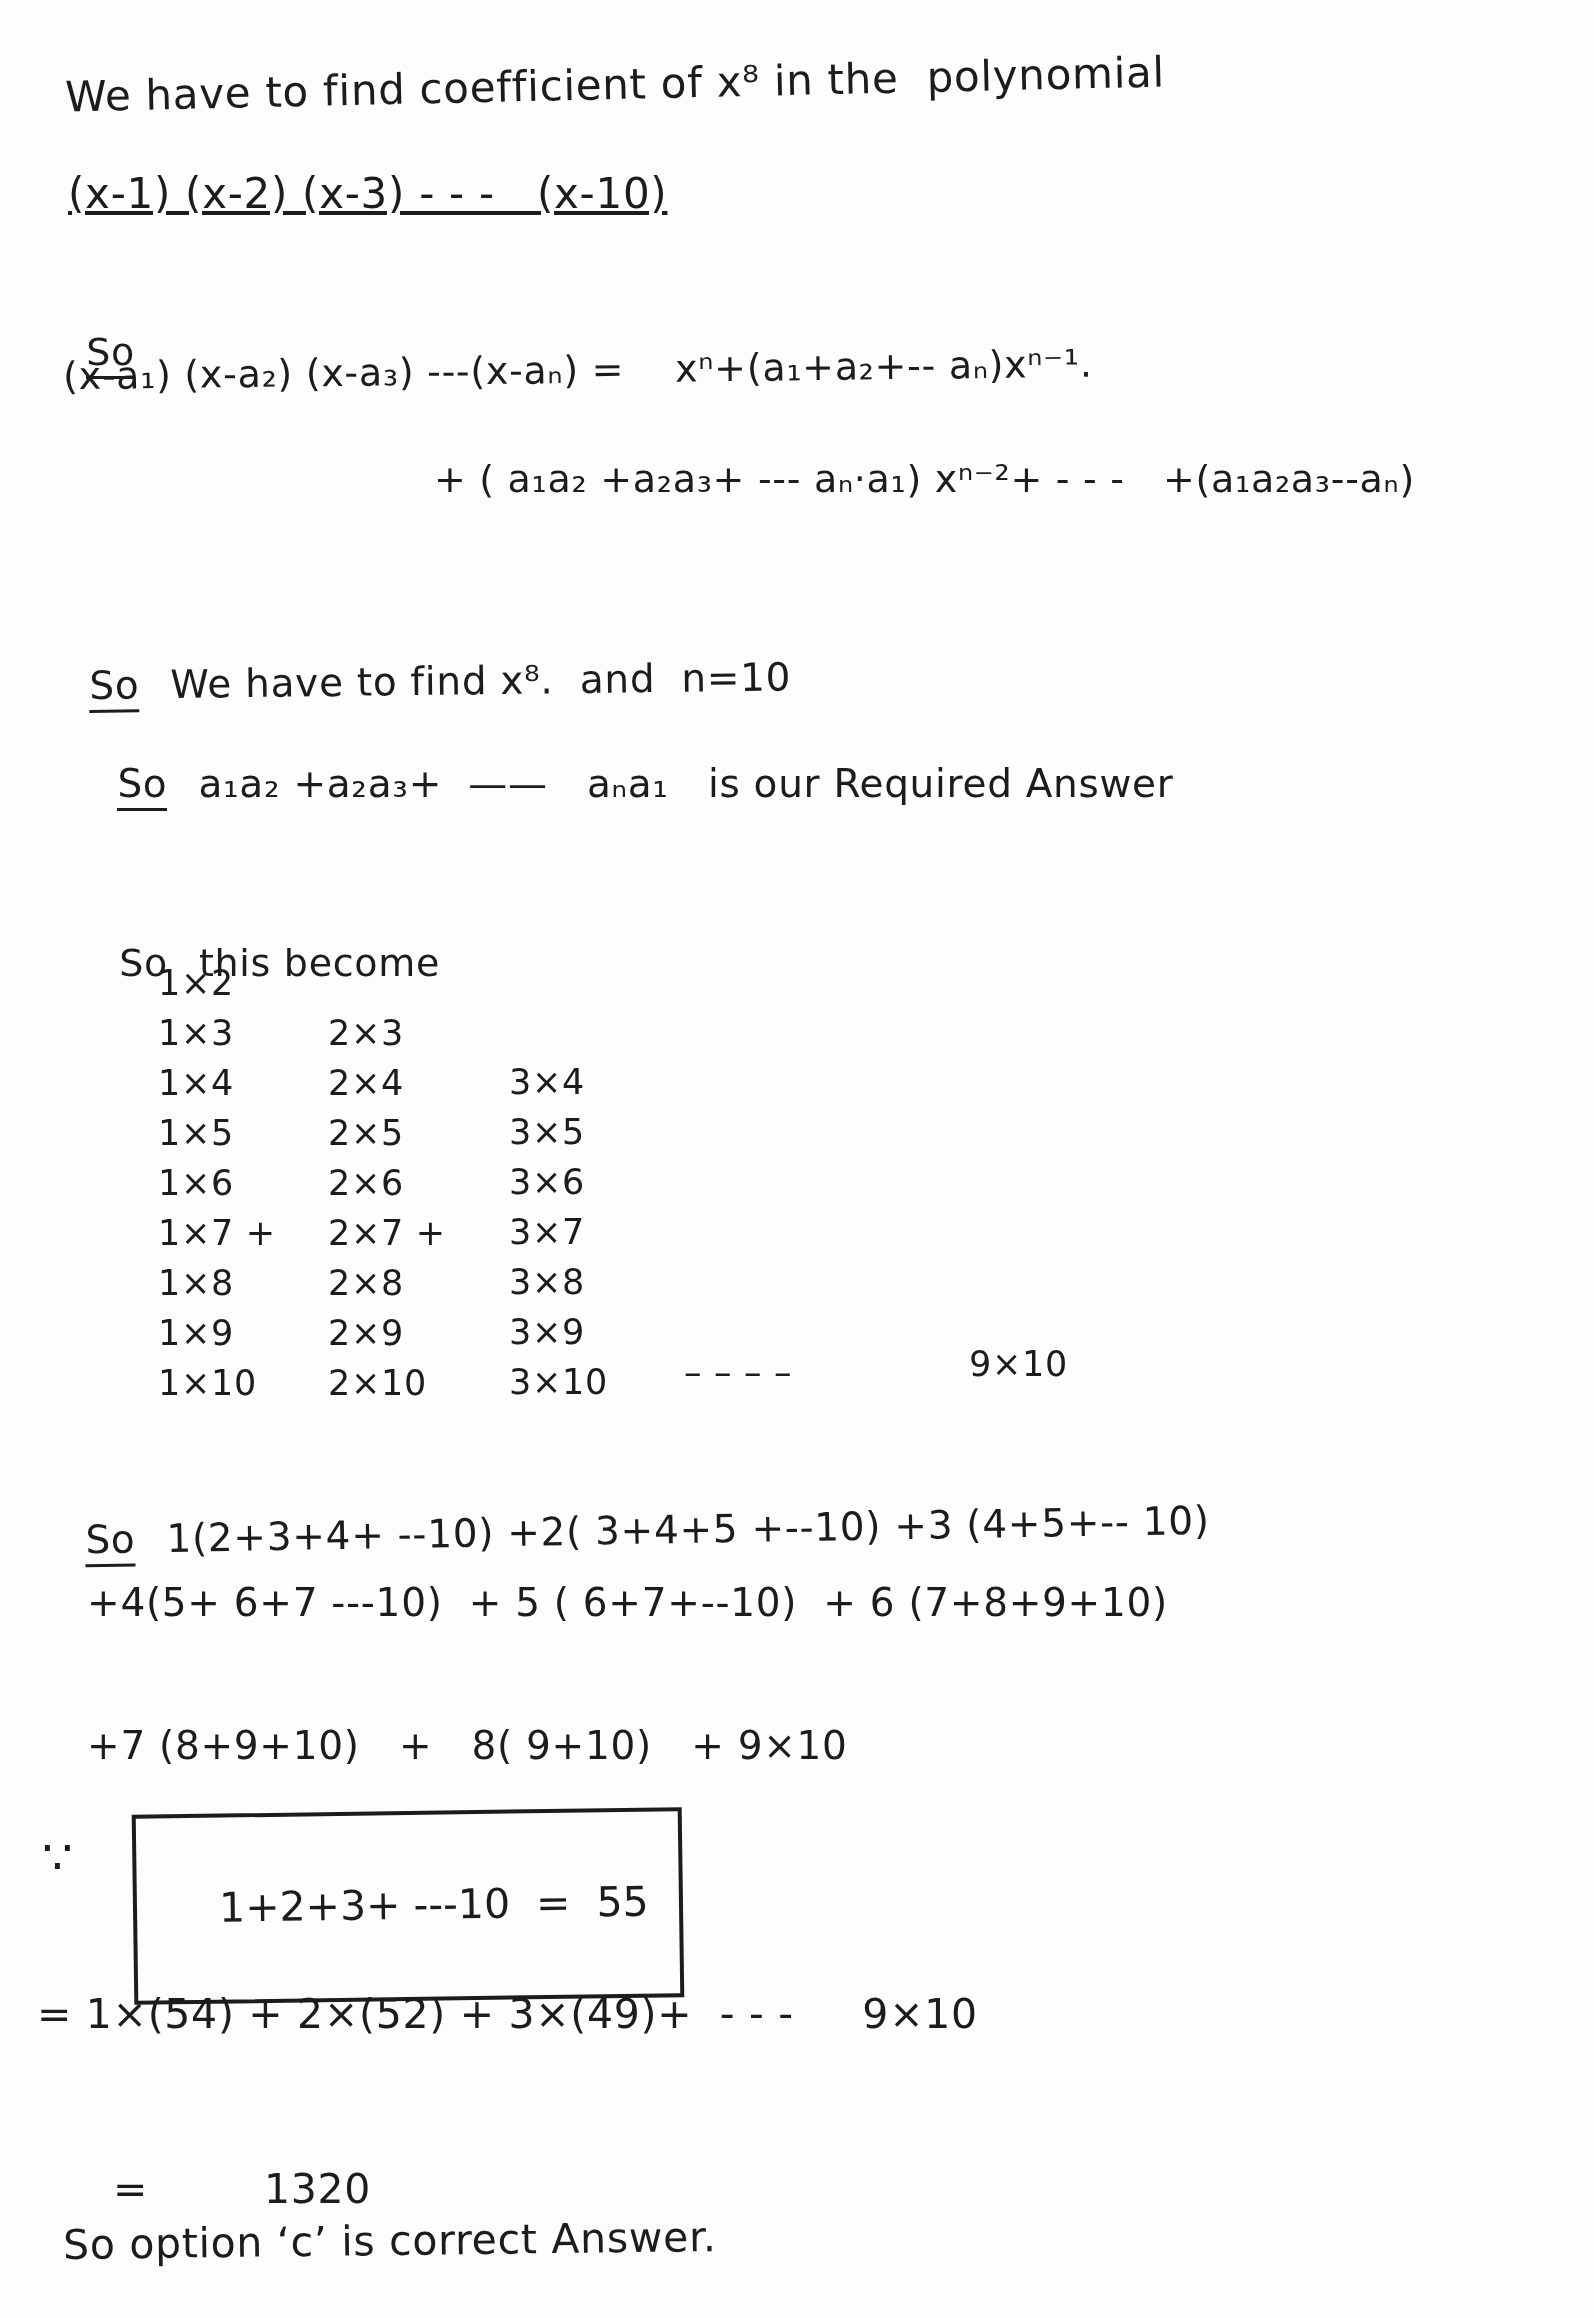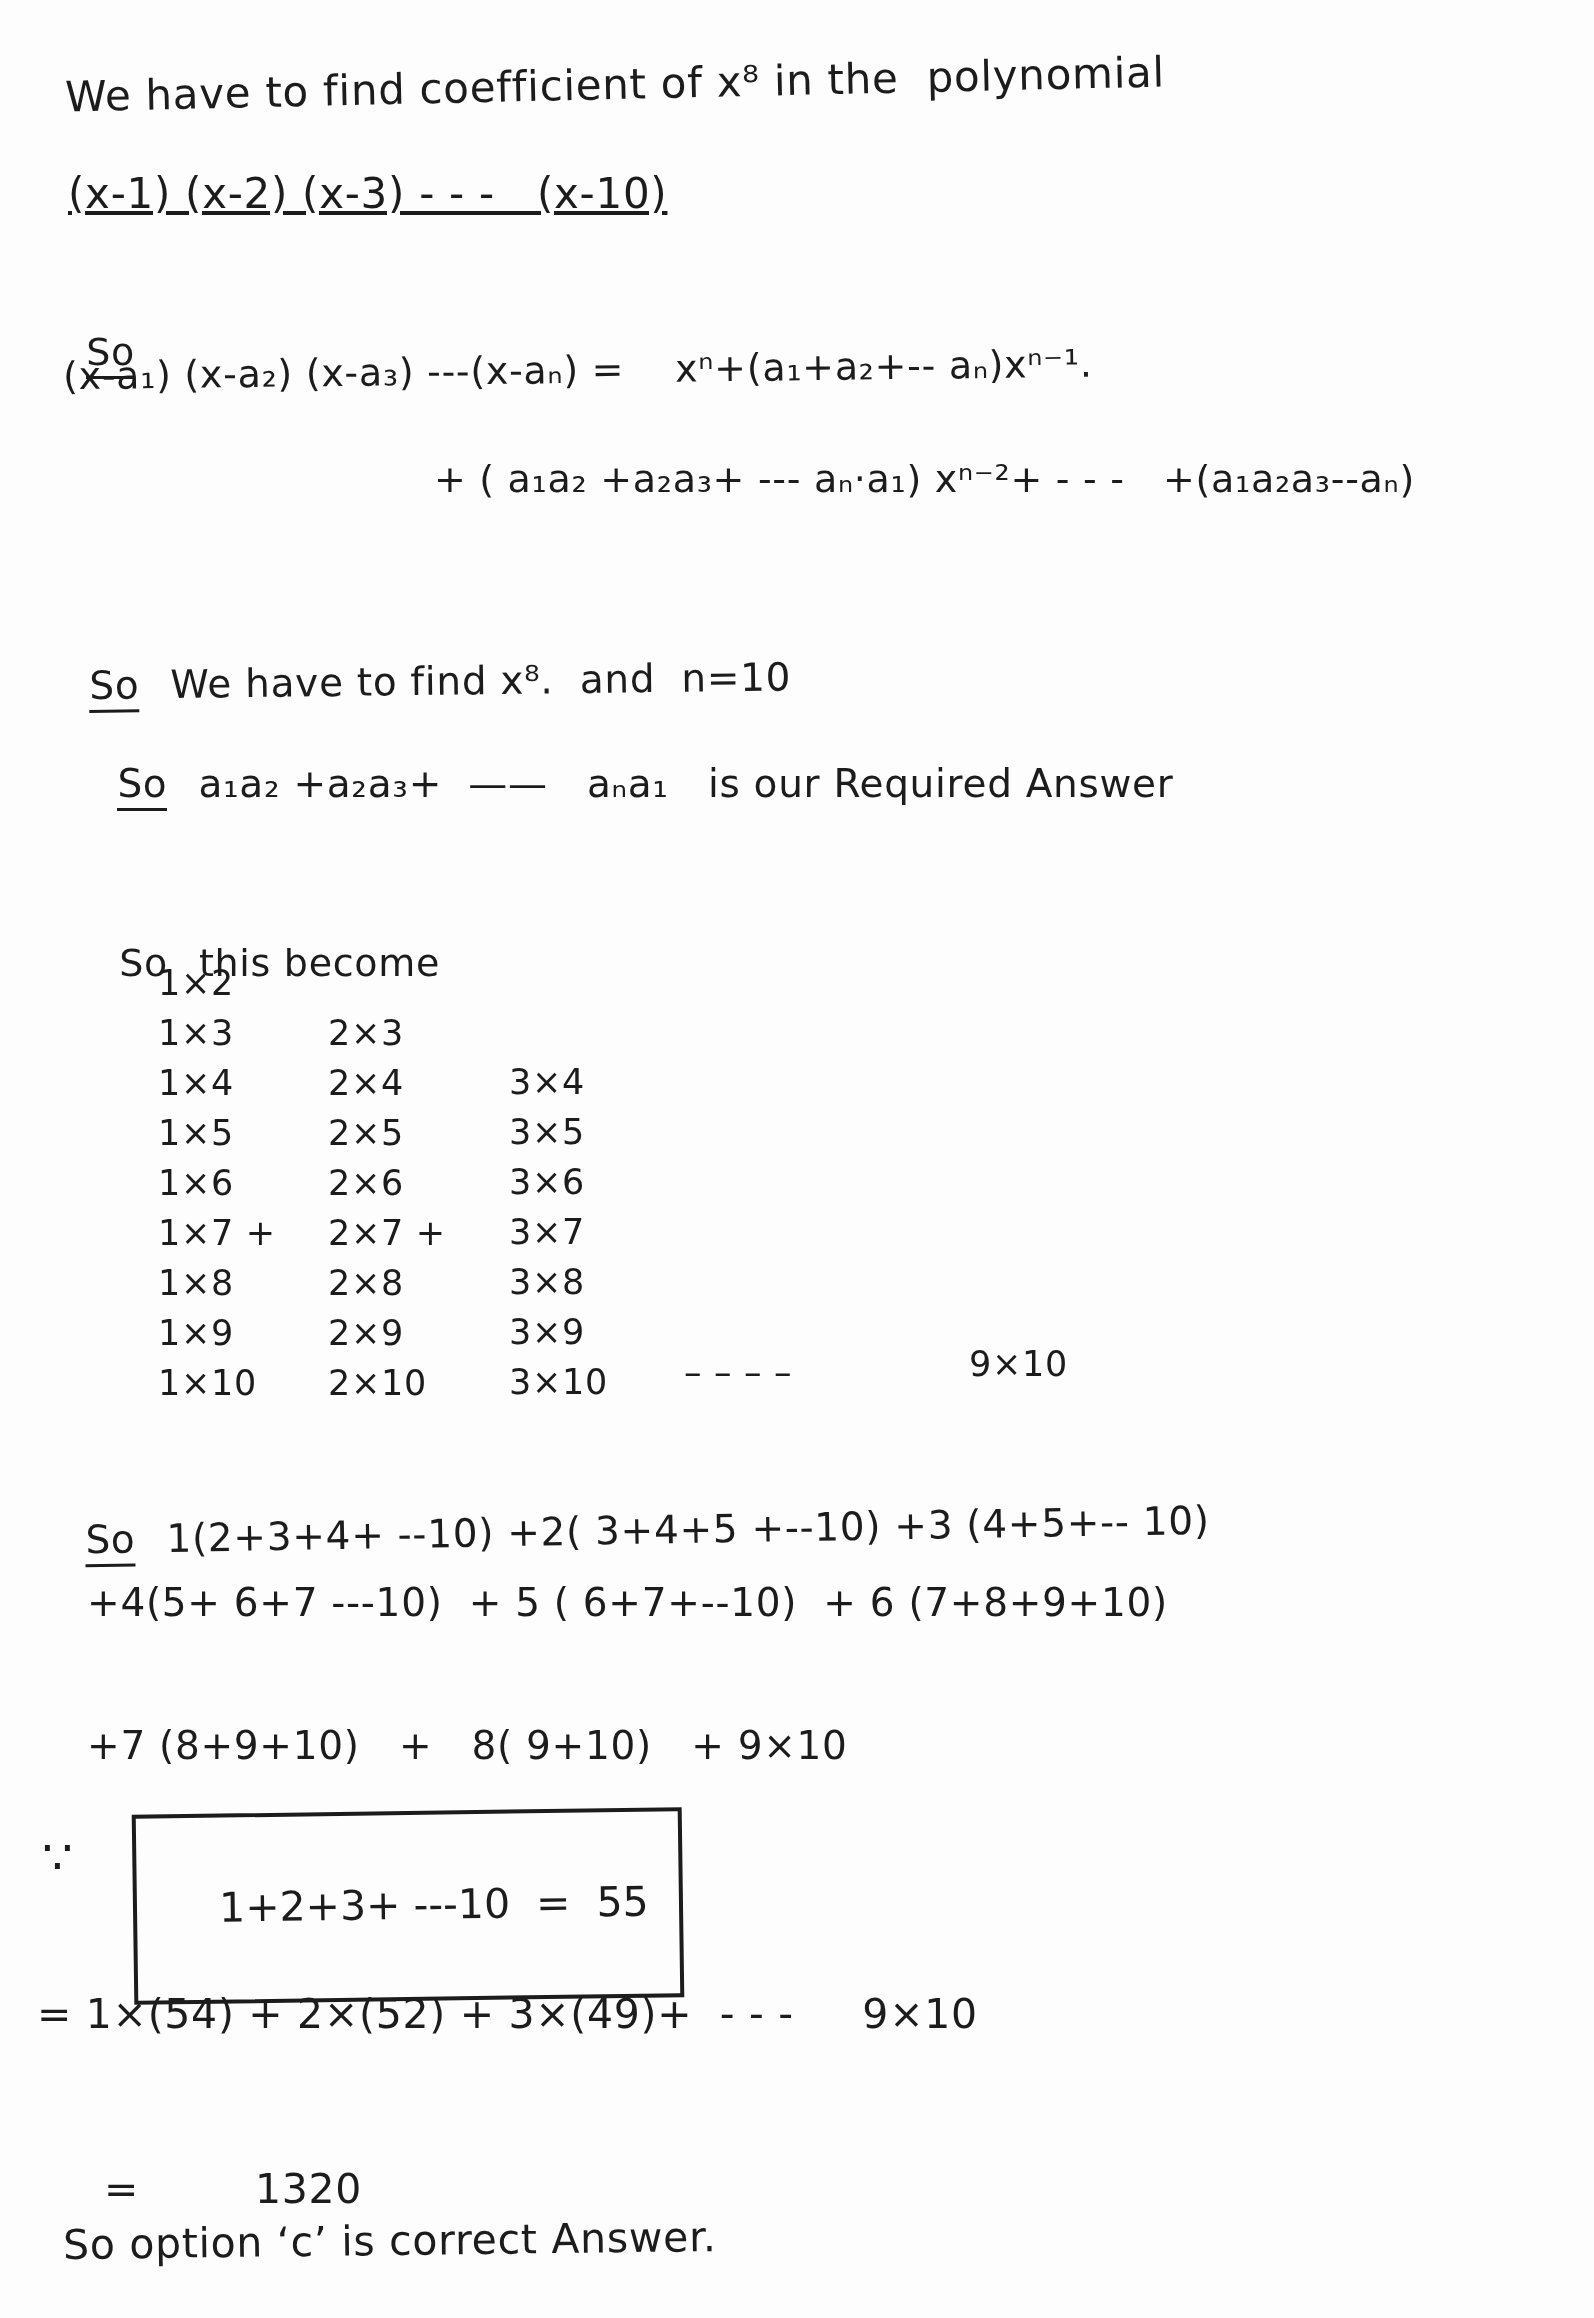--- a/index.html
+++ b/index.html
@@ -127,20 +127,20 @@
   <div class="line fs-big" style="left:87px; top:1723px;text-align:center;">+7 (8+9+10)   +   8( 9+10)   + 9×10</div>
 
   <div class="because" style="left:42px; top:1829px;">∵</div>
 
   <div class="boxed fs-result" style="left:133px; top:1811px;">
     <span>1+2+3+ ---10  =  55</span>
   </div>
 
   <div class="line fs-result" style="left:37px; top:1990px;">= 1×(54) + 2×(52) + 3×(49)+  - - -     9×10</div>
 
-  <div class="line fs-result" style="left:49px; top:2117px;">
+  <div class="line fs-result" style="left:58px; top:2117px;">
     <span>=</span><span style="display:inline-block; width:116px;"></span><span>1320</span>
   </div>
 
   <div class="line fs-result tilt-b" style="left:63px; top:2217px;">So option ‘c’ is correct Answer.</div>
 
 </div>
 
 
 </body></html>

